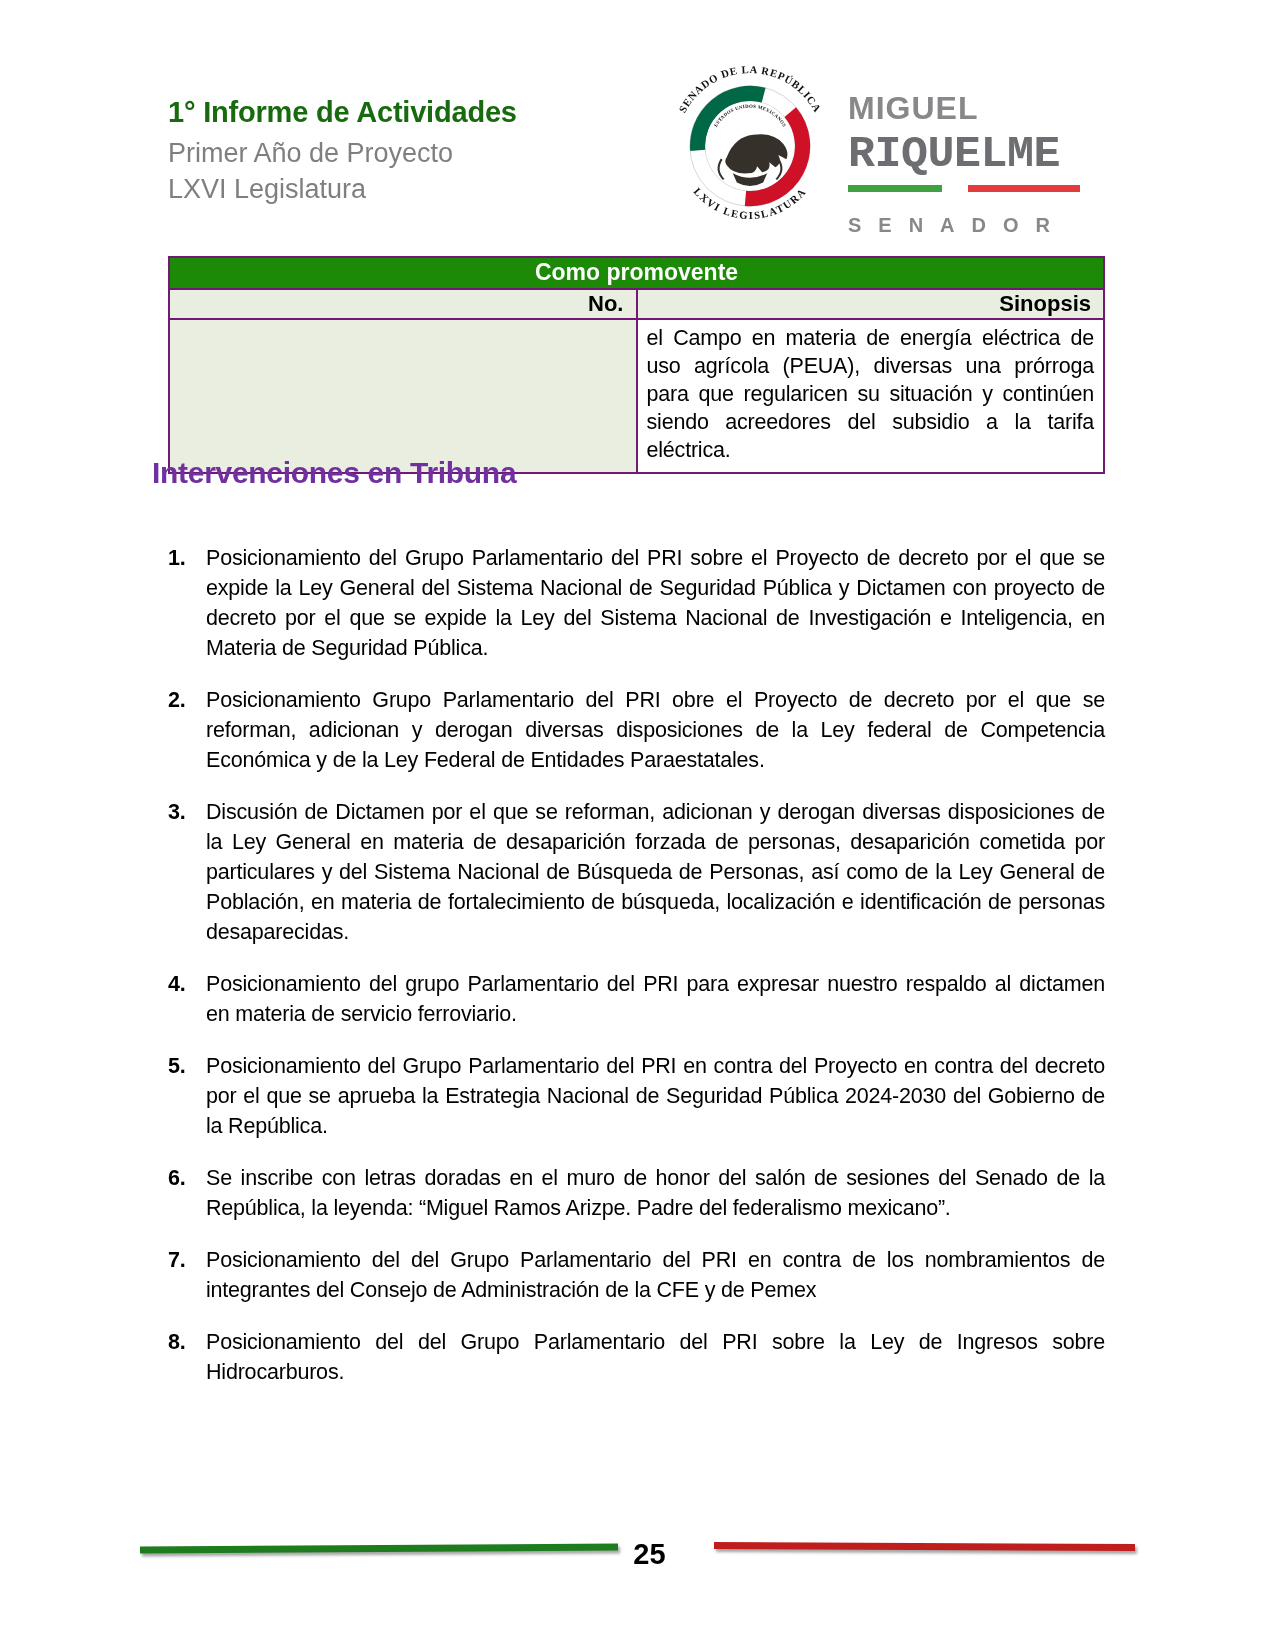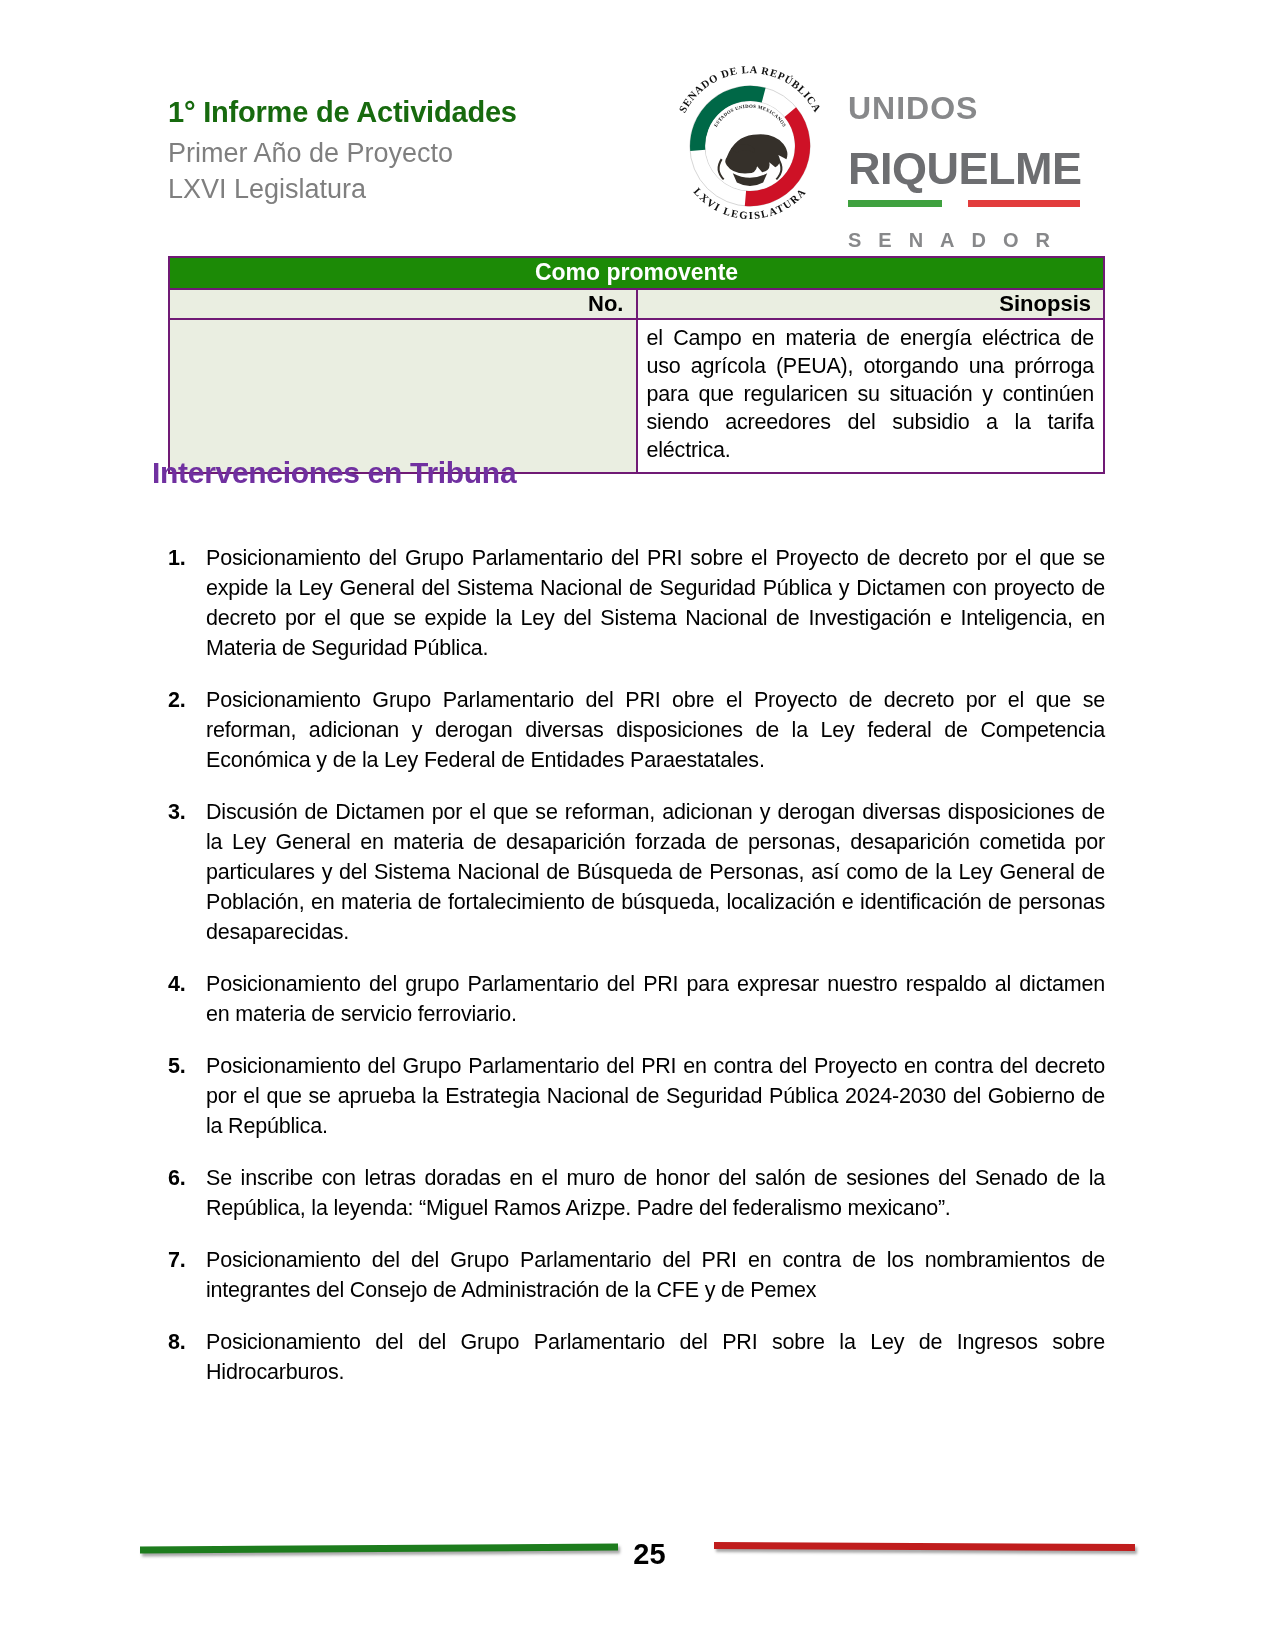--- a/index.html
+++ b/index.html
@@ -13,21 +13,21 @@
   
   .doc-header { position:absolute; top:96px; left:168px; }
   .doc-title { color:#176a0e; font-size:29px; font-weight:bold; letter-spacing:-0.2px; }
   .doc-sub { color:#7f7f7f; font-size:27px; line-height:36px; margin-top:6px; }
 
   
   .brand { position:absolute; top:60px; left:664px; display:flex; align-items:flex-start; }
   .seal { width:172px; height:172px; }
   .wordmark { margin-left:12px; padding-top:30px; width:238px; }
   .wm-first { color:#87888a; font-size:32px; font-weight:bold; letter-spacing:1px; }
-  .wm-last { color:#6d6e71; font-size:45px; font-weight:800; letter-spacing:-0.5px; margin-top:16px; }
+  .wm-last { color:#6d6e71; font-size:45px; font-weight:800; letter-spacing:-0.5px; margin-top:2px;font-family:Liberation Mono, monospace; }
   .wm-lines { display:flex; margin-top:5px; height:7px; }
   .wm-line-green { width:94px; height:7px; background:#3fa13f; }
   .wm-gap { width:26px; }
   .wm-line-red { width:112px; height:7px; background:#e23c3c; }
   .wm-role { color:#87888a; font-size:20px; font-weight:bold; letter-spacing:17px; margin-top:22px; white-space:nowrap; }
 
   
   .promovente { position:absolute; top:256px; left:168px; width:937px;
     border-collapse:collapse; table-layout:fixed; }
   .promovente th, .promovente td { border:2px solid #701a75; }
@@ -101,21 +101,21 @@
 
       <g>
         <path d="M62 96 q8 -20 26 -22 q20 -3 30 9 q6 8 3 15 l-8 -4 q4 8 -3 12 l-6 -5 q2 8 -7 10 l-5 -6 q-1 7 -9 7 q-15 1 -21 -8 q-3 -4 0 -8 z" fill="#35302a"></path>
         <path d="M66 88 q10 -8 20 -3 q6 3 3 7 q-8 -6 -17 0 z" fill="#35302a"></path>
         <path d="M68 112 q17 9 34 0 l-4 9 q-13 7 -26 0 z" fill="#35302a"></path>
         <path d="M57 98 q-7 11 2 20" fill="none" stroke="#35302a" stroke-width="2"></path>
         <path d="M113 98 q7 11 -2 20" fill="none" stroke="#35302a" stroke-width="2"></path>
       </g>
     </svg>
     <div class="wordmark">
-      <div class="wm-first">UNIDOS</div>
+      <div class="wm-first">MIGUEL</div>
       <div class="wm-last">RIQUELME</div>
       <div class="wm-lines">
         <div class="wm-line-green"></div>
         <div class="wm-gap"></div>
         <div class="wm-line-red"></div>
       </div>
       <div class="wm-role">SENADOR</div>
     </div>
   </div>
 
@@ -123,21 +123,21 @@
     <tbody>
         <tr>
       <th class="t-title" colspan="2">Como promovente</th>
     </tr>
     <tr>
       <th class="t-colhead t-col-no">No.</th>
       <th class="t-colhead">Sinopsis</th>
     </tr>
     <tr>
       <td class="t-no"></td>
-      <td class="t-syn">el Campo en materia de energía eléctrica de uso agrícola (PEUA), otorgando una prórroga para que regularicen su situación y continúen siendo acreedores del subsidio a la tarifa eléctrica.</td>
+      <td class="t-syn">el Campo en materia de energía eléctrica de uso agrícola (PEUA), diversas una prórroga para que regularicen su situación y continúen siendo acreedores del subsidio a la tarifa eléctrica.</td>
     </tr>
   </tbody>
     </table>
 
   <div class="section-heading">Intervenciones en Tribuna</div>
 
   <div class="tribuna-list">
     <div class="list-item">
       <span class="list-num">1.</span>
       <span>Posicionamiento del Grupo Parlamentario del PRI sobre el Proyecto de decreto por el que se expide la Ley General del Sistema Nacional de Seguridad Pública y Dictamen con proyecto de decreto por el que se expide la Ley del Sistema Nacional de Investigación e Inteligencia, en Materia de Seguridad Pública.</span>

